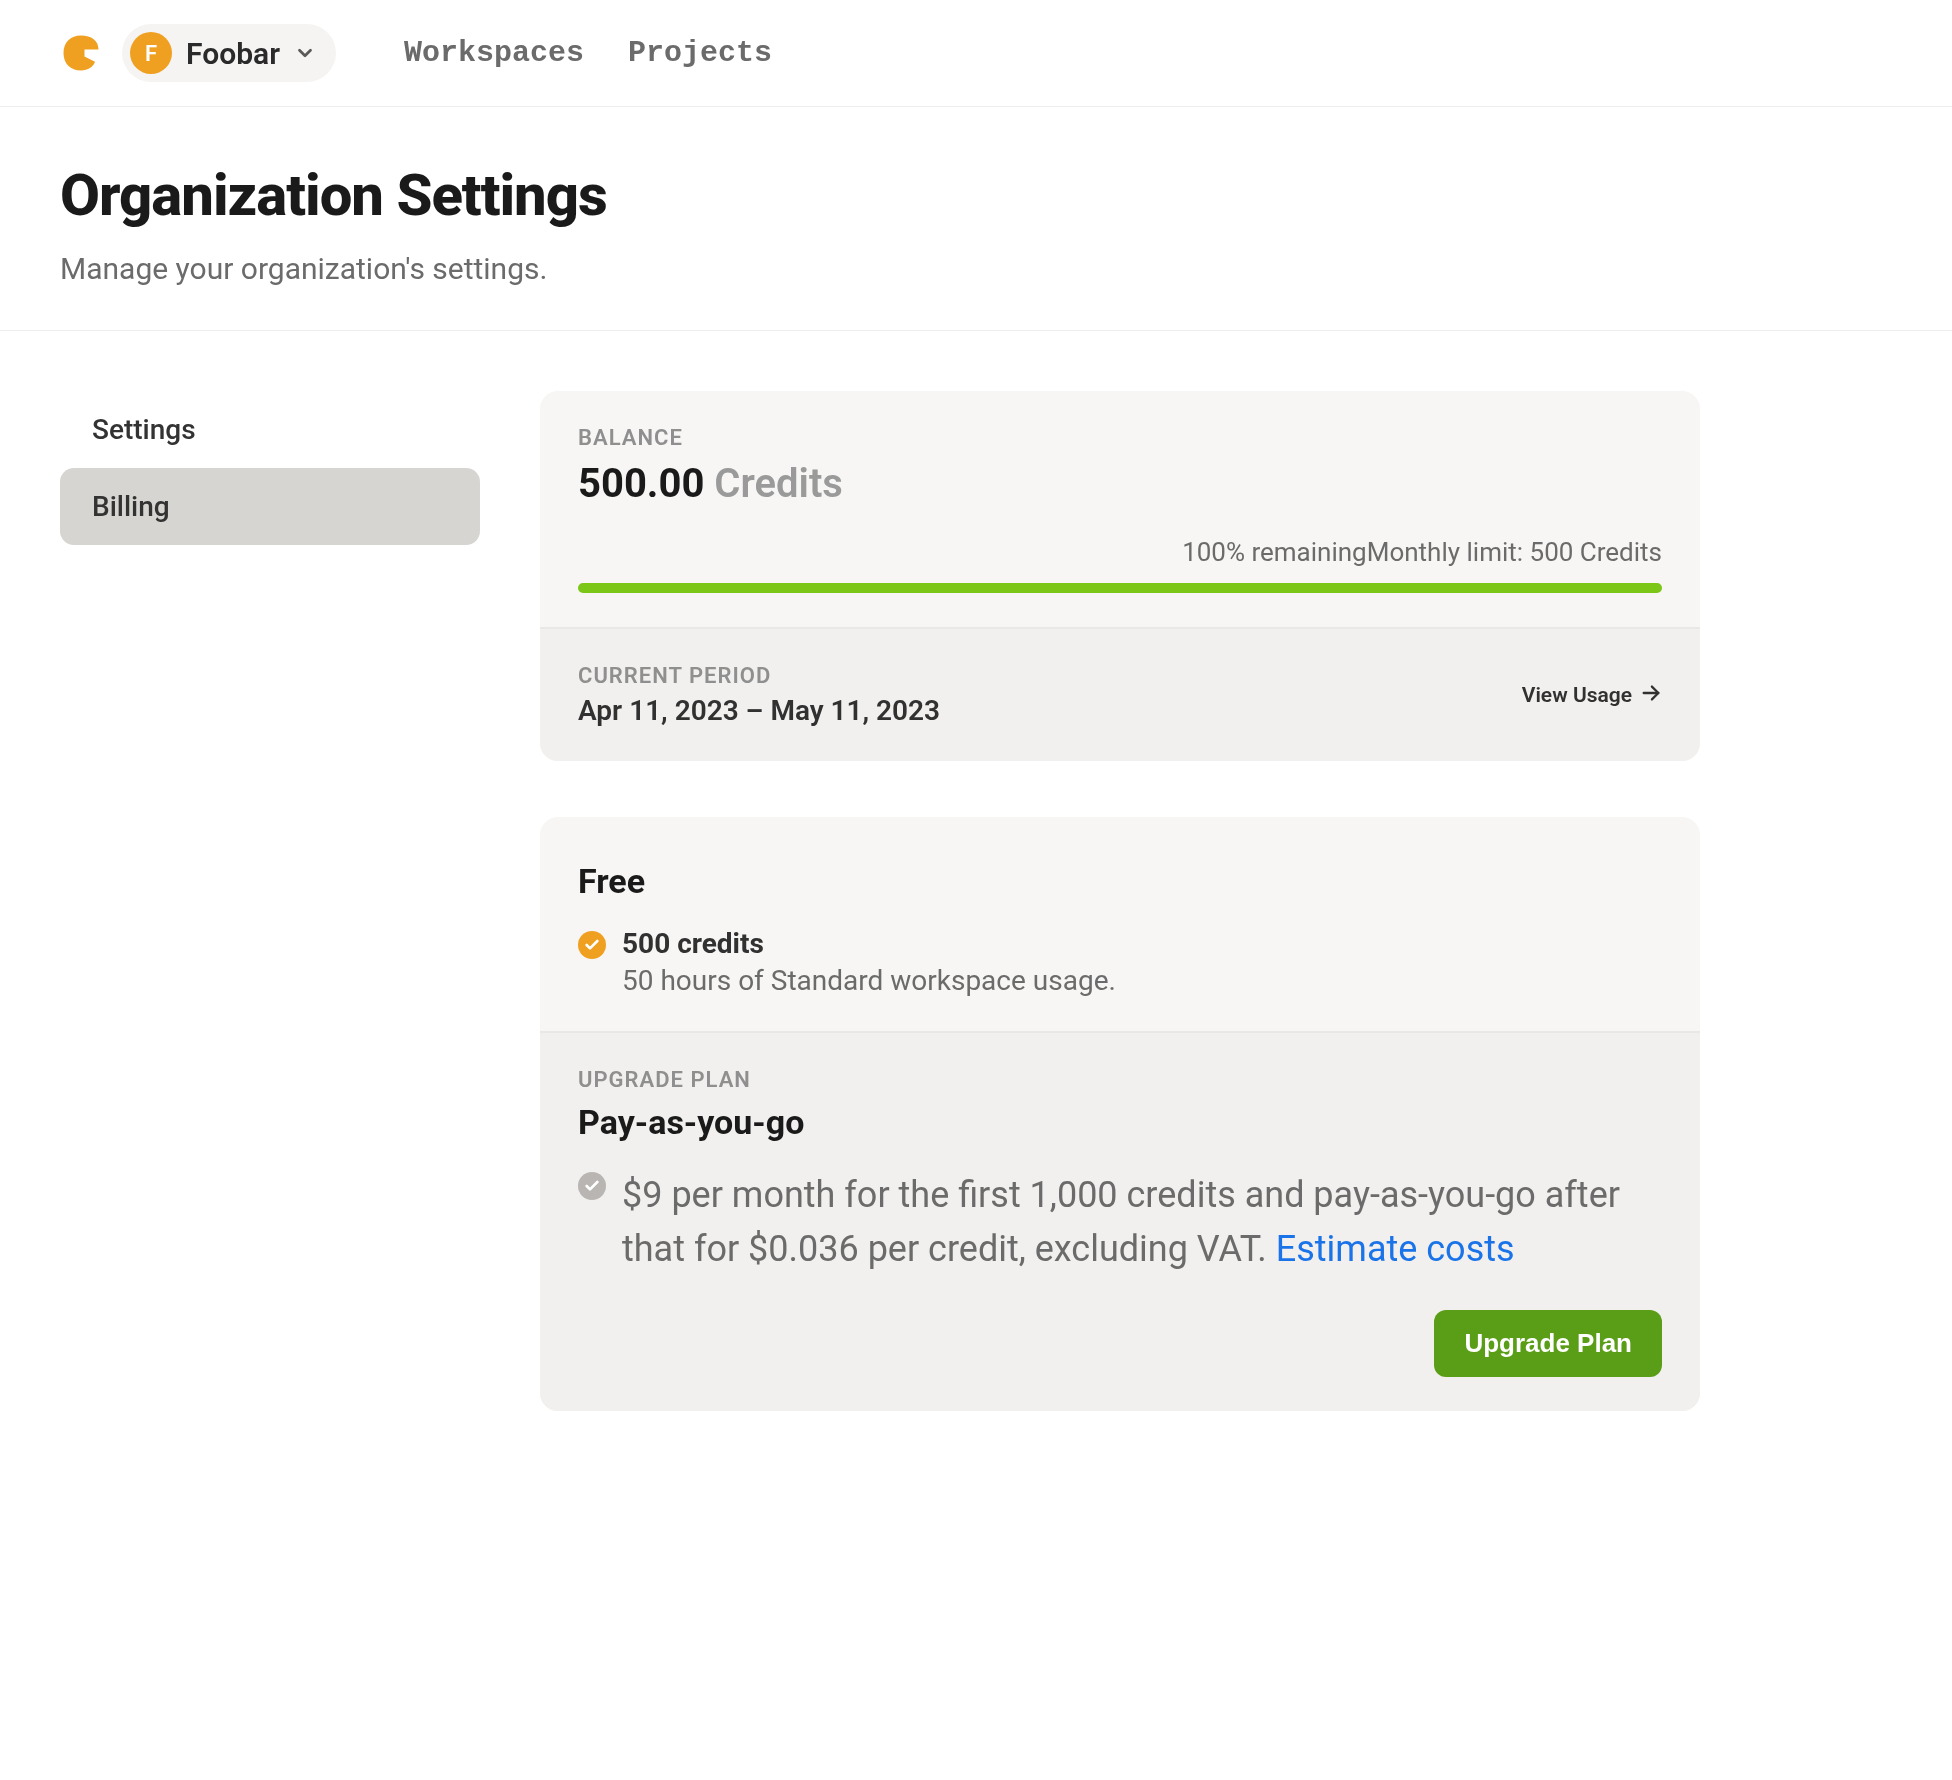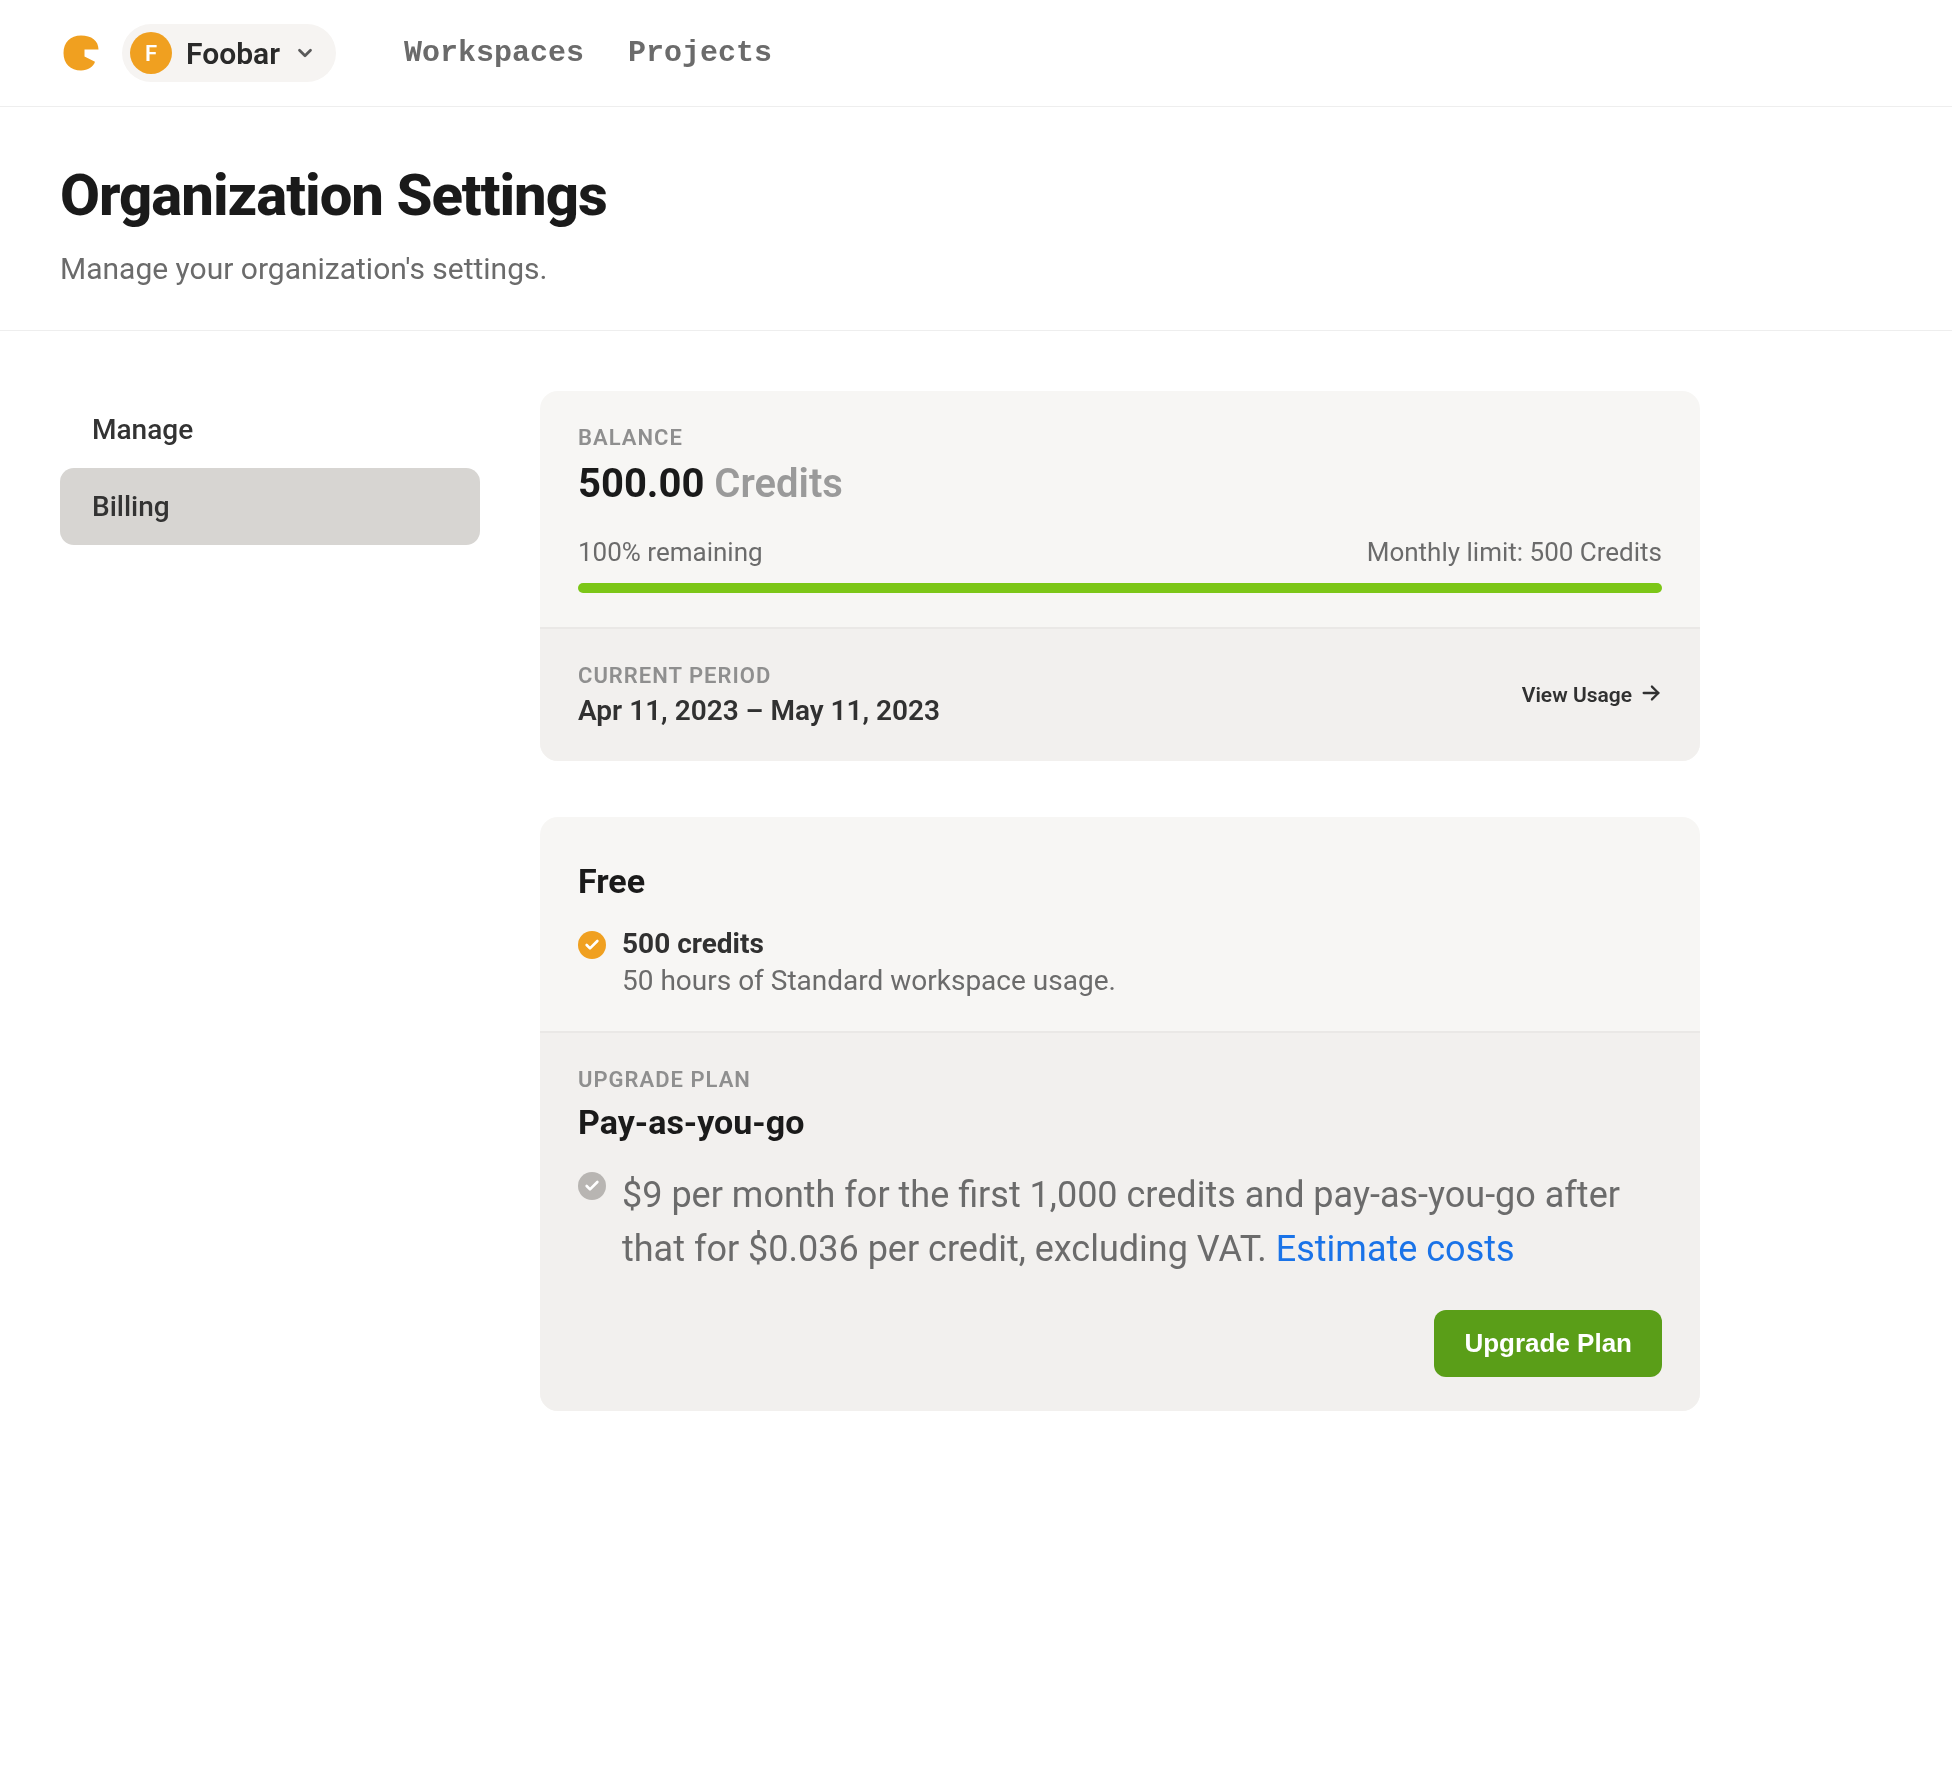--- a/index.html
+++ b/index.html
@@ -101,21 +101,21 @@
   text-transform: uppercase;
 }
 .balance-amount {
   font-size: 40px;
   font-weight: 700;
   margin-top: 10px;
 }
 .balance-unit { color: #9a9a9a; font-weight: 600; }
 .progress-row {
   display: flex;
-  justify-content: space-between;
+  justify-content: flex-end;
   margin-top: 30px;
   font-size: 26px;
   color: #6b6b6b;
 }
 .progress-bar {
   height: 10px;
   background: #e5e3e0;
   border-radius: 6px;
   margin-top: 16px;
   overflow: hidden;
@@ -201,21 +201,21 @@
 </div>
 
 <div class="page-header">
   <h1 class="page-title">Organization Settings</h1>
   <p class="page-subtitle">Manage your organization's settings.</p>
 </div>
 
 <div class="body-row">
   <div class="sidebar">
     <div class="sidebar-item">
-      <span>Manage</span>
+      <span>Settings</span>
     </div>
     <div class="sidebar-item active">
       <span>Billing</span>
     </div>
   </div>
 
   <div class="main">
 
     <div class="card">
       <div class="card-section">

